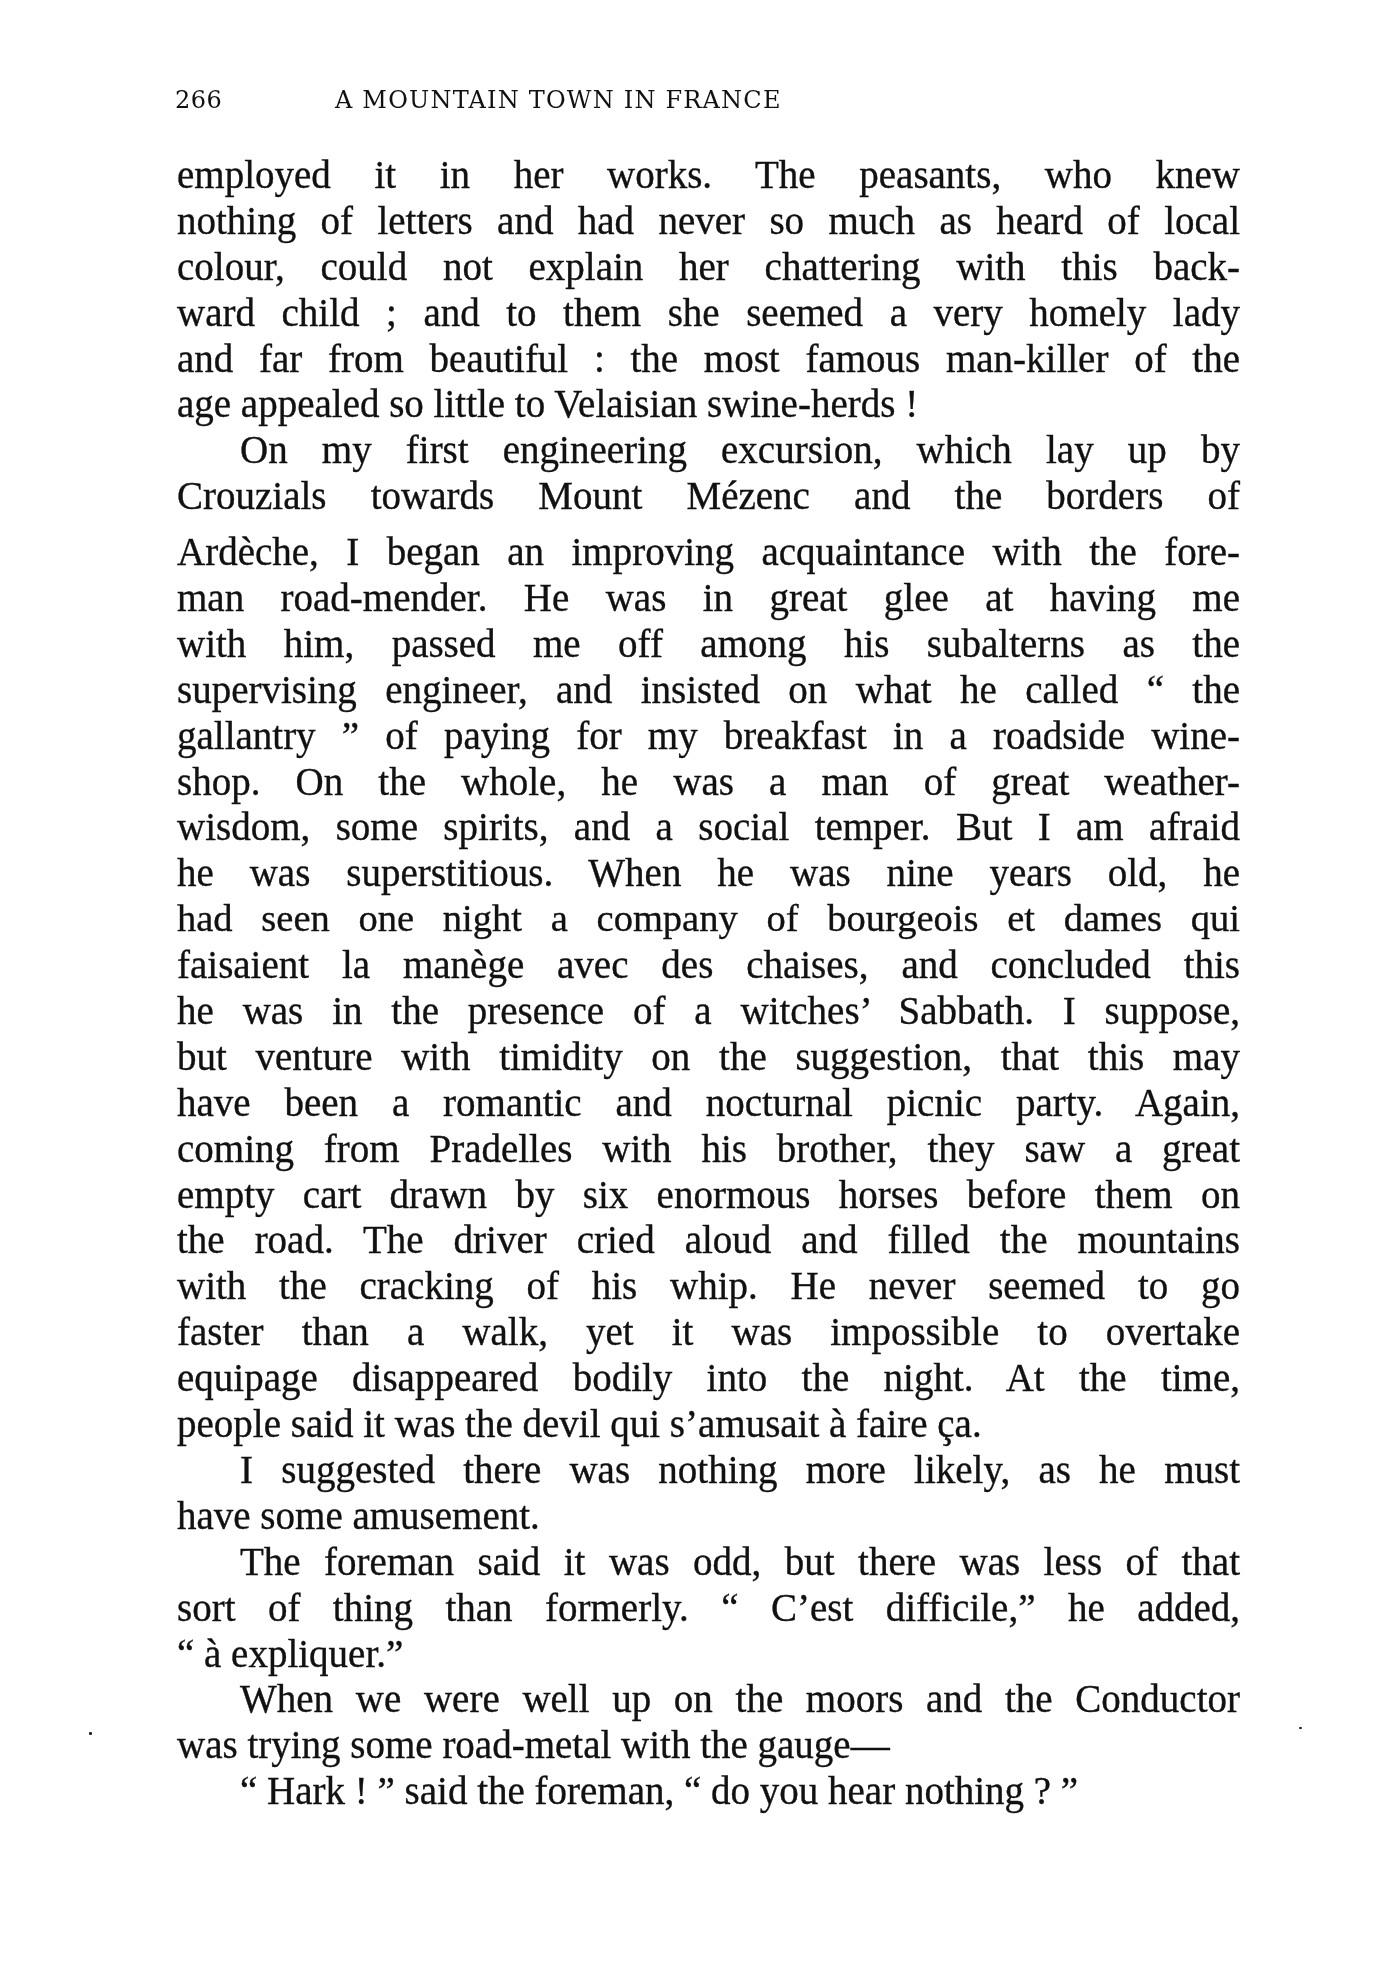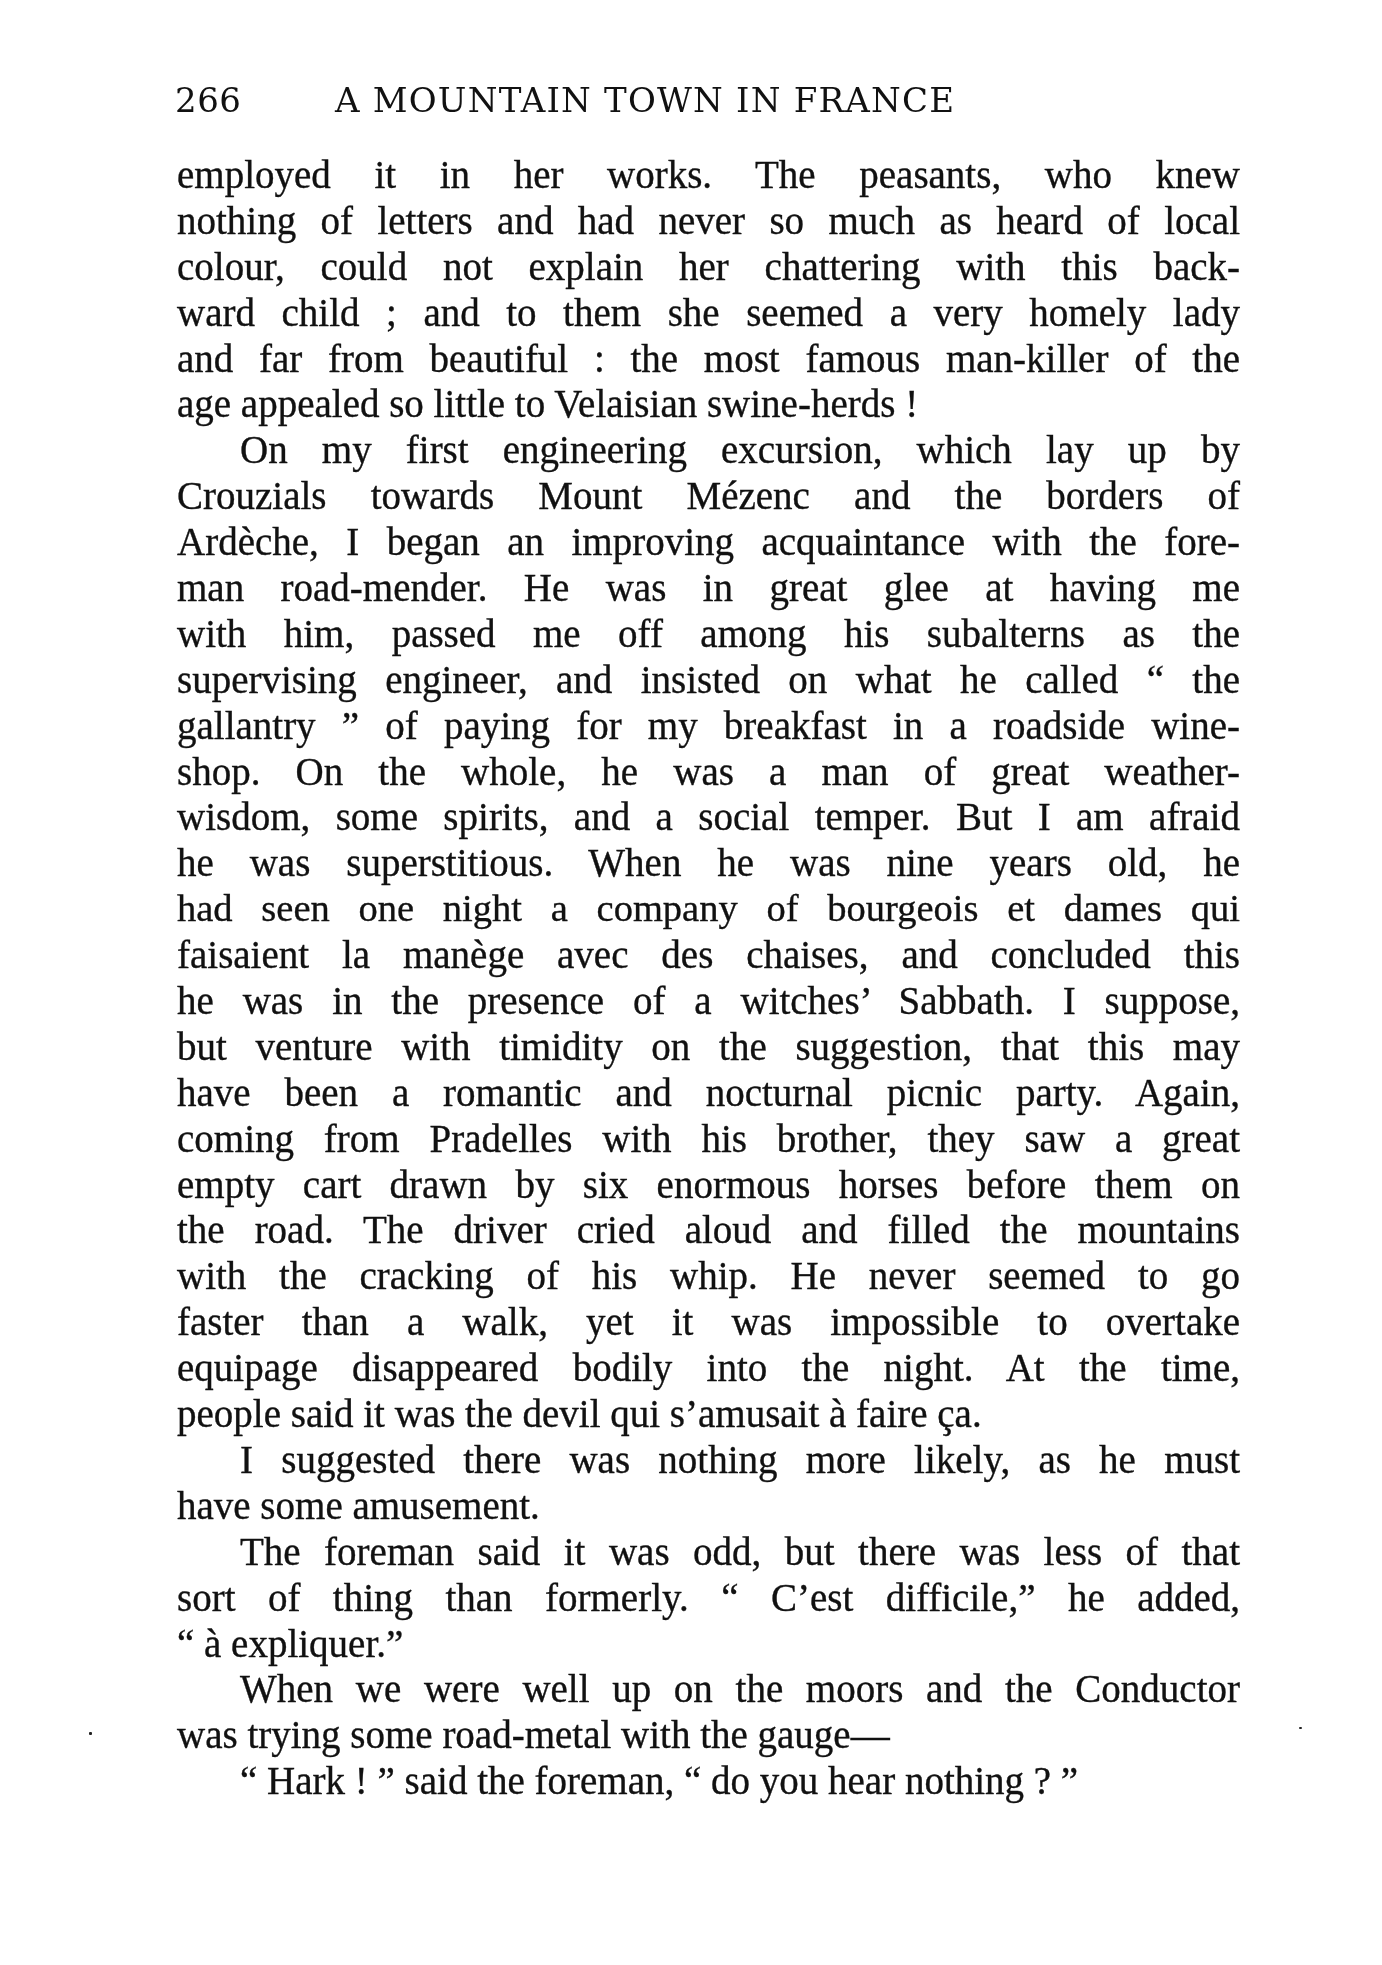--- a/index.html
+++ b/index.html
@@ -22,21 +22,21 @@
     height: 1965px;
     background: #ffffff;
   }
   .running-head {
     position: absolute;
     left: 175px;
     top: 78px;
     width: 945px;
     height: 44px;
     font-family: "DejaVu Serif", "Liberation Serif", serif;
-    font-size: 34px;
+    font-size: 24px;
     line-height: 44px;
     white-space: nowrap;
     letter-spacing: 0.5px;
   }
   .running-head .folio {
     position: absolute;
     left: 0;
     top: 0;
   }
   .running-head .title {
@@ -111,21 +111,21 @@
       <div class="line last">
         <span class="line-inner" style="white-space: normal; display: block;"><span>age appealed so little to Velaisian swine-herds !</span></span>
       </div>
       <div class="line indent">
         <span class="line-inner" style="white-space: normal; display: block;"><span>On my first engineering excursion, which lay up by</span></span>
       </div>
       <div class="line">
         <span class="line-inner" style="white-space: normal; display: block;"><span>Crouzials towards Mount Mézenc and the borders of</span></span>
       </div>
       <div class="line">
-        <span class="line-inner" style="white-space: normal; display: block;"><span>Ardèche, I began an improving acquaintance with the fore-</span></span>
+        <span class="line-inner" style="white-space: normal; display: block; margin-top: 10px;"><span>Ardèche, I began an improving acquaintance with the fore-</span></span>
       </div>
       <div class="line">
         <span class="line-inner" style="white-space: normal; display: block;"><span>man road-mender.  He was in great glee at having me</span></span>
       </div>
       <div class="line">
         <span class="line-inner" style="white-space: normal; display: block;"><span>with him, passed me off among his subalterns as the</span></span>
       </div>
       <div class="line">
         <span class="line-inner" style="white-space: normal; display: block;"><span>supervising engineer, and insisted on what he called “ the</span></span>
       </div>

